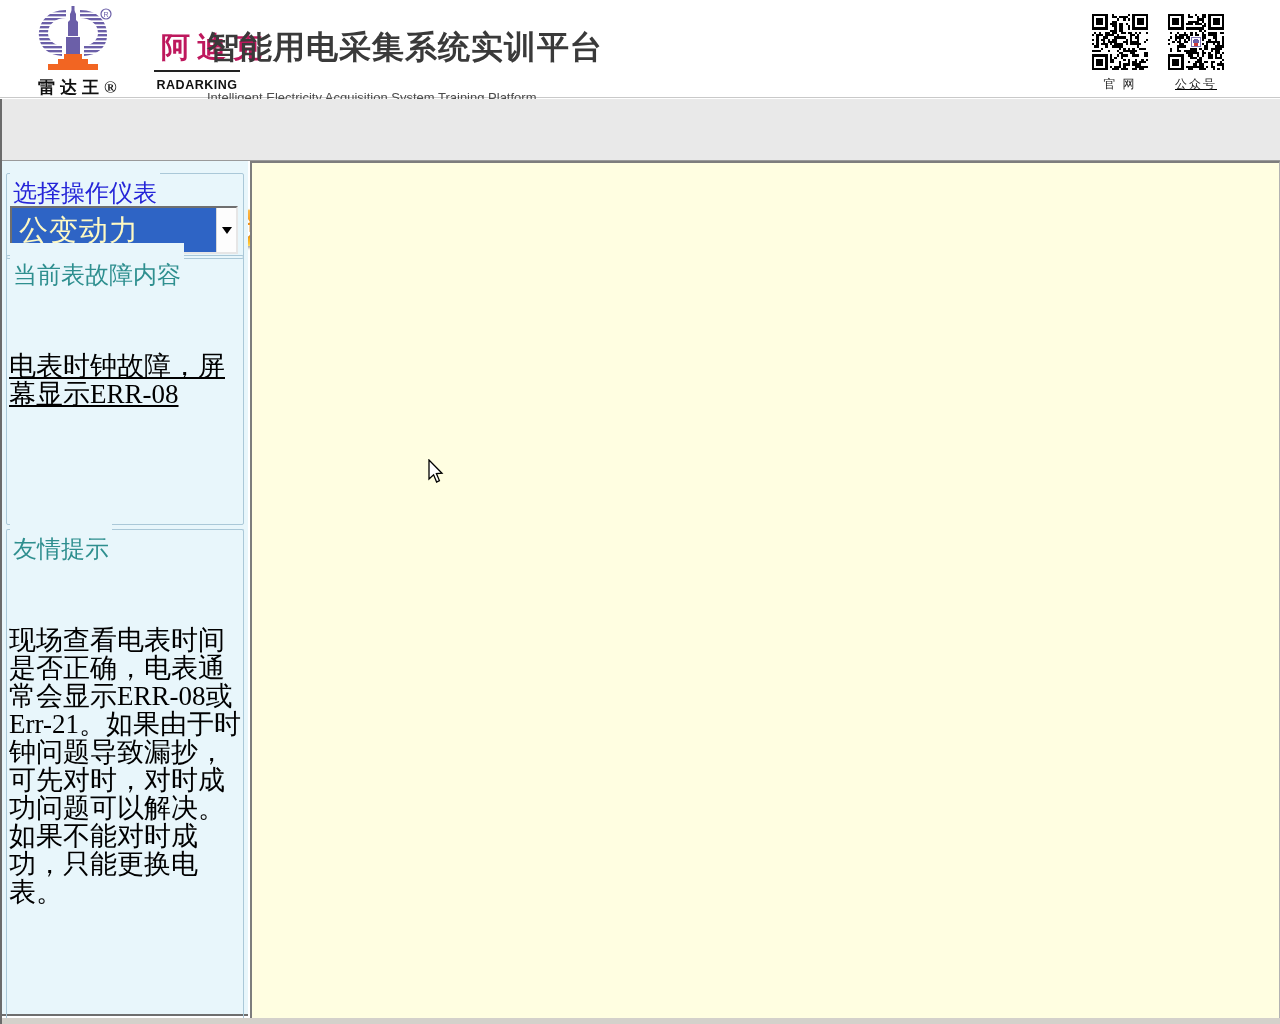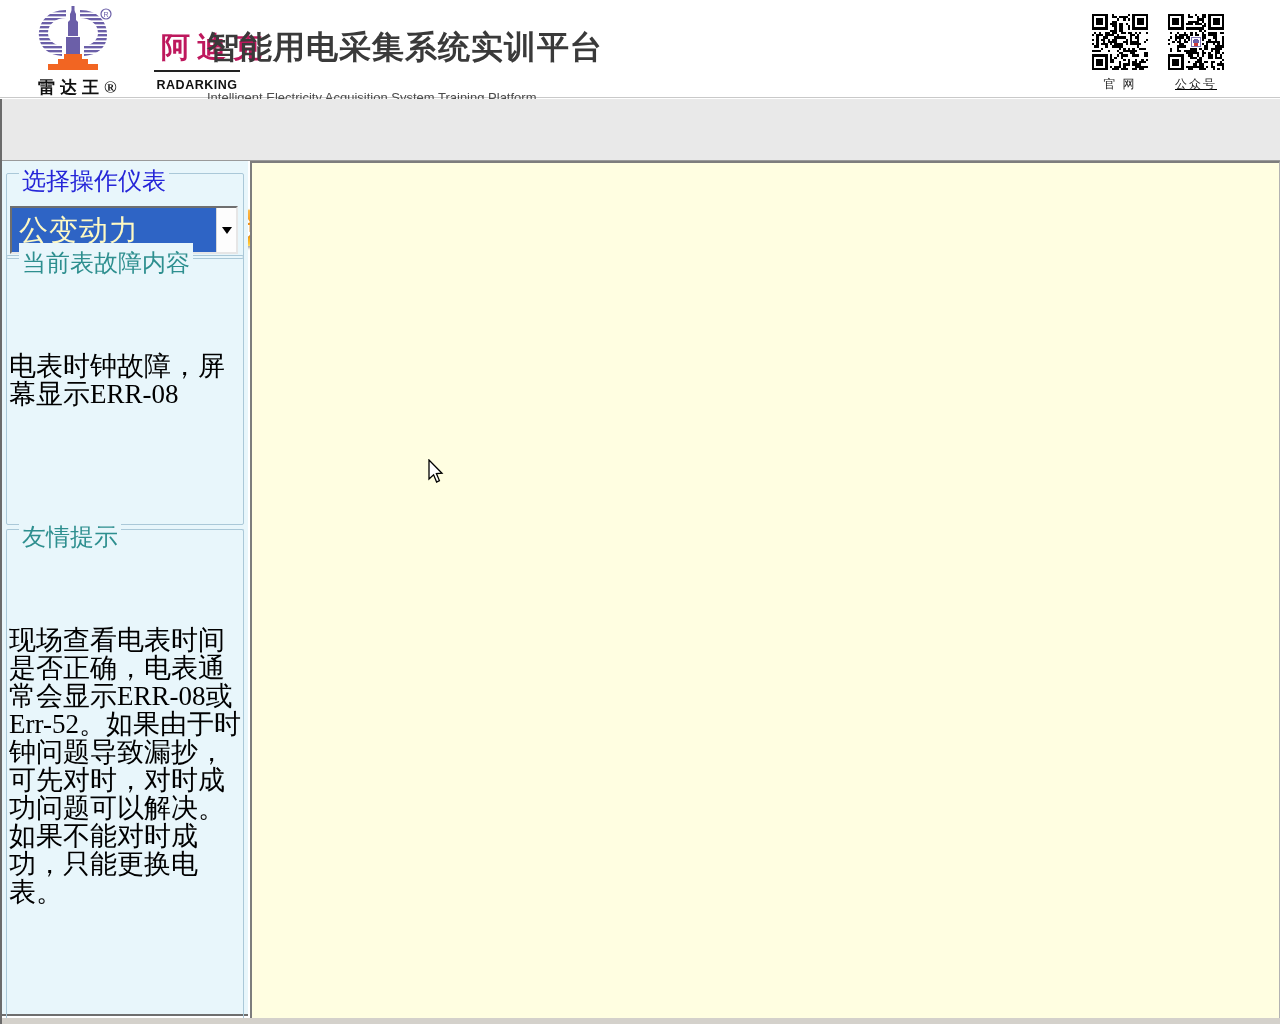--- a/index.html
+++ b/index.html
@@ -54,37 +54,37 @@
   .led { position:absolute; left:718px; top:100px; display:grid;
          grid-template-columns:repeat(30,5px); grid-auto-rows:5px; gap:1px;
          background:#041c04; padding:3px; }
   .lc { background:#11470f; }
   .lc.on { background:#3df23f; box-shadow:0 0 3px #3df23f; }
   
   .sidebar { position:absolute; left:2px; top:161px; width:246px; height:855px;
              background:#e8f6fb; border-bottom:2px solid #6e6e6e; }
   .bottom-strip { position:absolute; left:0; top:1018px; width:1280px; height:6px; background:#d4d1cb; }
   .group { position:absolute; left:4px; border:1px solid #aac8d8; border-radius:2px; }
-  .group-title { position:absolute; top:-13px; left:12px; background:#e8f6fb; padding:4px 3px;
+  .group-title { position:absolute; top:-13px; left:3px; background:#e8f6fb; padding:16px 3px;
                  font-family:"Liberation Serif","DejaVu Serif",serif; font-size:24px; white-space:nowrap; }
   .g-select { top:12px;  width:238px; height:86px; }
   .g-fault  { top:94px;  width:238px; height:270px; }
   .g-tips   { top:368px; width:238px; height:647px; border-bottom:none; }
   .t-blue { color:#2525d8; } .t-teal { color:#2e8f8f;text-align:right; }
   .combo { position:absolute; left:3px; top:32px; width:228px; height:48px; background:#fff;
            border:2px solid; border-color:#6f6f6f #e6e6e6 #e6e6e6 #6f6f6f; display:flex; cursor:pointer; }
   .combo-value { flex:1; background:#2e64c5; color:#fef9c3; font-size:29px; line-height:44px;
                  padding-left:7px; letter-spacing:1px; overflow:hidden; white-space:nowrap; }
   .combo-arrow { width:20px; background:#fdfdfd; display:flex; align-items:center; justify-content:center;
                  border-left:1px solid #d9d9d9; cursor:pointer; }
   .combo-arrow span { width:0; height:0; border-left:5px solid transparent; border-right:5px solid transparent;
                       border-top:7px solid #000; }
   .panel-text { font-family:"Liberation Serif","DejaVu Serif",serif; font-size:27px; line-height:28px;
                 color:#000; padding:0 2px; word-break:break-all; }
-  .fault-text { margin-top:96px; }
+  .fault-text { margin-top:96px;text-decoration:underline; }
   .tips-text  { margin-top:96px; }
   
   .main { position:absolute; left:250px; top:161px; width:1030px; height:863px;
           background:#fffee1; border-top:2px solid #7d7d7d; border-left:2px solid #7d7d7d;
           border-right:1px solid #b3b3b3; }
   .cursor { position:absolute; left:427px; top:459px; z-index:50; pointer-events:none; }
 </style>
 </head>
 <body>
 
@@ -899,21 +899,21 @@
           <span></span>
         </div>
     </div>
   </div>
   <div class="group g-fault">
     <span class="group-title t-teal">当前表故障内容</span>
     <div class="panel-text fault-text">电表时钟故障，屏幕显示ERR-08</div>
   </div>
   <div class="group g-tips">
     <span class="group-title t-teal">友情提示</span>
-    <div class="panel-text tips-text">现场查看电表时间是否正确，电表通常会显示ERR-08或Err-52。如果由于时钟问题导致漏抄，可先对时，对时成功问题可以解决。如果不能对时成功，只能更换电表。</div>
+    <div class="panel-text tips-text">现场查看电表时间是否正确，电表通常会显示ERR-08或Err-21。如果由于时钟问题导致漏抄，可先对时，对时成功问题可以解决。如果不能对时成功，只能更换电表。</div>
   </div>
 </div>
 
 <div class="main"></div>
 <div class="bottom-strip"></div>
 
 <svg class="cursor" width="20" height="26" viewBox="0 0 20 26">
   <path d="M2,1 L2,20 L6.6,15.8 L9.6,23 L12.4,21.6 L9.4,14.6 L15,14.2 Z" fill="#fff" stroke="#000" stroke-width="1.3" stroke-linejoin="miter"></path>
 </svg>
 

